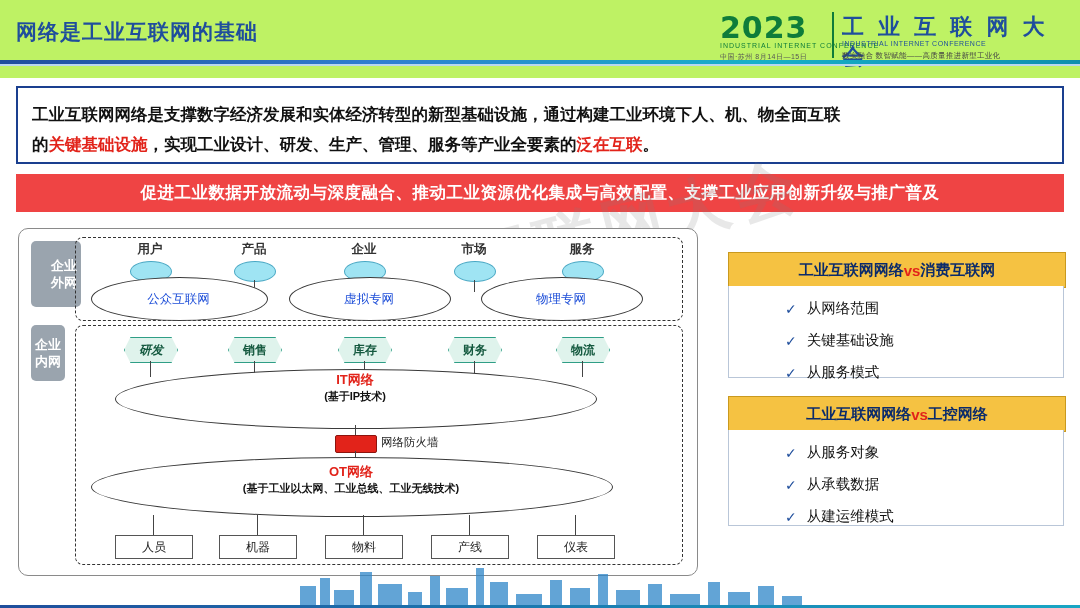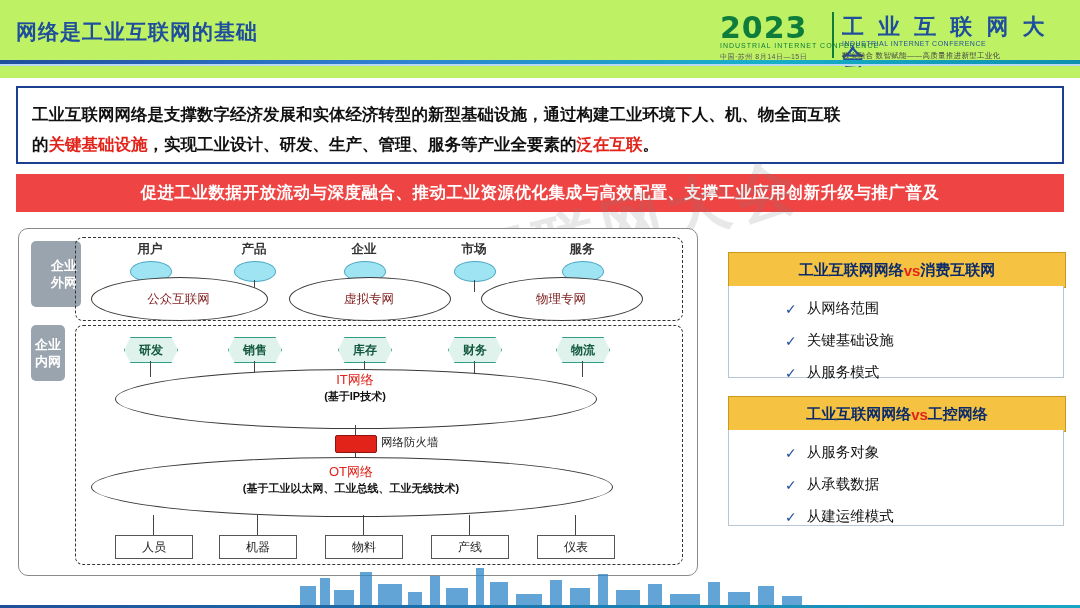--- a/index.html
+++ b/index.html
@@ -99,30 +99,30 @@
     position:absolute;font-size:12.5px;font-weight:bold;color:#333;text-align:center;width:70px;
   }
   .ellipse{
     position:absolute;width:40px;height:19px;border-radius:50%;
     background:#9fe4f3;border:1px solid #4aa8c4;
   }
   .cloud{
     position:absolute;background:#fff;border:1.5px solid #3a3a3a;border-radius:50%;
   }
   .cloud-lbl{
-    position:absolute;font-size:12.5px;color:#7f1d1d;text-align:center;
+    position:absolute;font-size:12.5px;color:#1d4ed8;text-align:center;
   }
   .hexa{
     position:absolute;width:52px;height:24px;background:#dff3ec;border:1px solid #2f9e86;
     display:flex;align-items:center;justify-content:center;
     font-size:12px;font-weight:bold;color:#14593f;
     clip-path:polygon(12% 0,88% 0,100% 50%,88% 100%,12% 100%,0 50%);
   }
   .net-lbl{
-    position:absolute;text-align:center;font-weight:normal;color:#e2231a;font-size:13px;
+    position:absolute;text-align:center;font-weight:bold;color:#e2231a;font-size:13px;
   }
   .net-sub{
     position:absolute;text-align:center;font-weight:bold;color:#111;font-size:11px;
   }
   .fw{
     position:absolute;width:40px;height:16px;background:#e2231a;border:1px solid #8d140e;border-radius:2px;
   }
   .fw-lbl{position:absolute;font-size:11.5px;color:#222;}
   .bottom-box{
     position:absolute;width:76px;height:22px;border:1px solid #555;background:#fff;
@@ -228,21 +228,21 @@
     <div class="line" style="left:455px;top:51px;width:1px;height:12px;"></div>
     <div class="line" style="left:563px;top:51px;width:1px;height:12px;"></div>
 
     <div class="cloud" style="left:72px;top:48px;width:175px;height:42px;"></div>
     <div class="cloud" style="left:270px;top:48px;width:160px;height:42px;"></div>
     <div class="cloud" style="left:462px;top:48px;width:160px;height:42px;"></div>
     <div class="cloud-lbl" style="left:72px;top:62px;width:175px;">公众互联网</div>
     <div class="cloud-lbl" style="left:270px;top:62px;width:160px;">虚拟专网</div>
     <div class="cloud-lbl" style="left:462px;top:62px;width:160px;">物理专网</div>
 
-    <div class="hexa" style="left:105px;top:108px;">研发</div>
+    <div class="hexa" style="left:105px;top:108px;font-style:italic;">研发</div>
     <div class="hexa" style="left:209px;top:108px;">销售</div>
     <div class="hexa" style="left:319px;top:108px;">库存</div>
     <div class="hexa" style="left:429px;top:108px;">财务</div>
     <div class="hexa" style="left:537px;top:108px;">物流</div>
 
     <div class="line" style="left:131px;top:132px;width:1px;height:16px;"></div>
     <div class="line" style="left:235px;top:132px;width:1px;height:16px;"></div>
     <div class="line" style="left:345px;top:132px;width:1px;height:16px;"></div>
     <div class="line" style="left:455px;top:132px;width:1px;height:16px;"></div>
     <div class="line" style="left:563px;top:132px;width:1px;height:16px;"></div>

